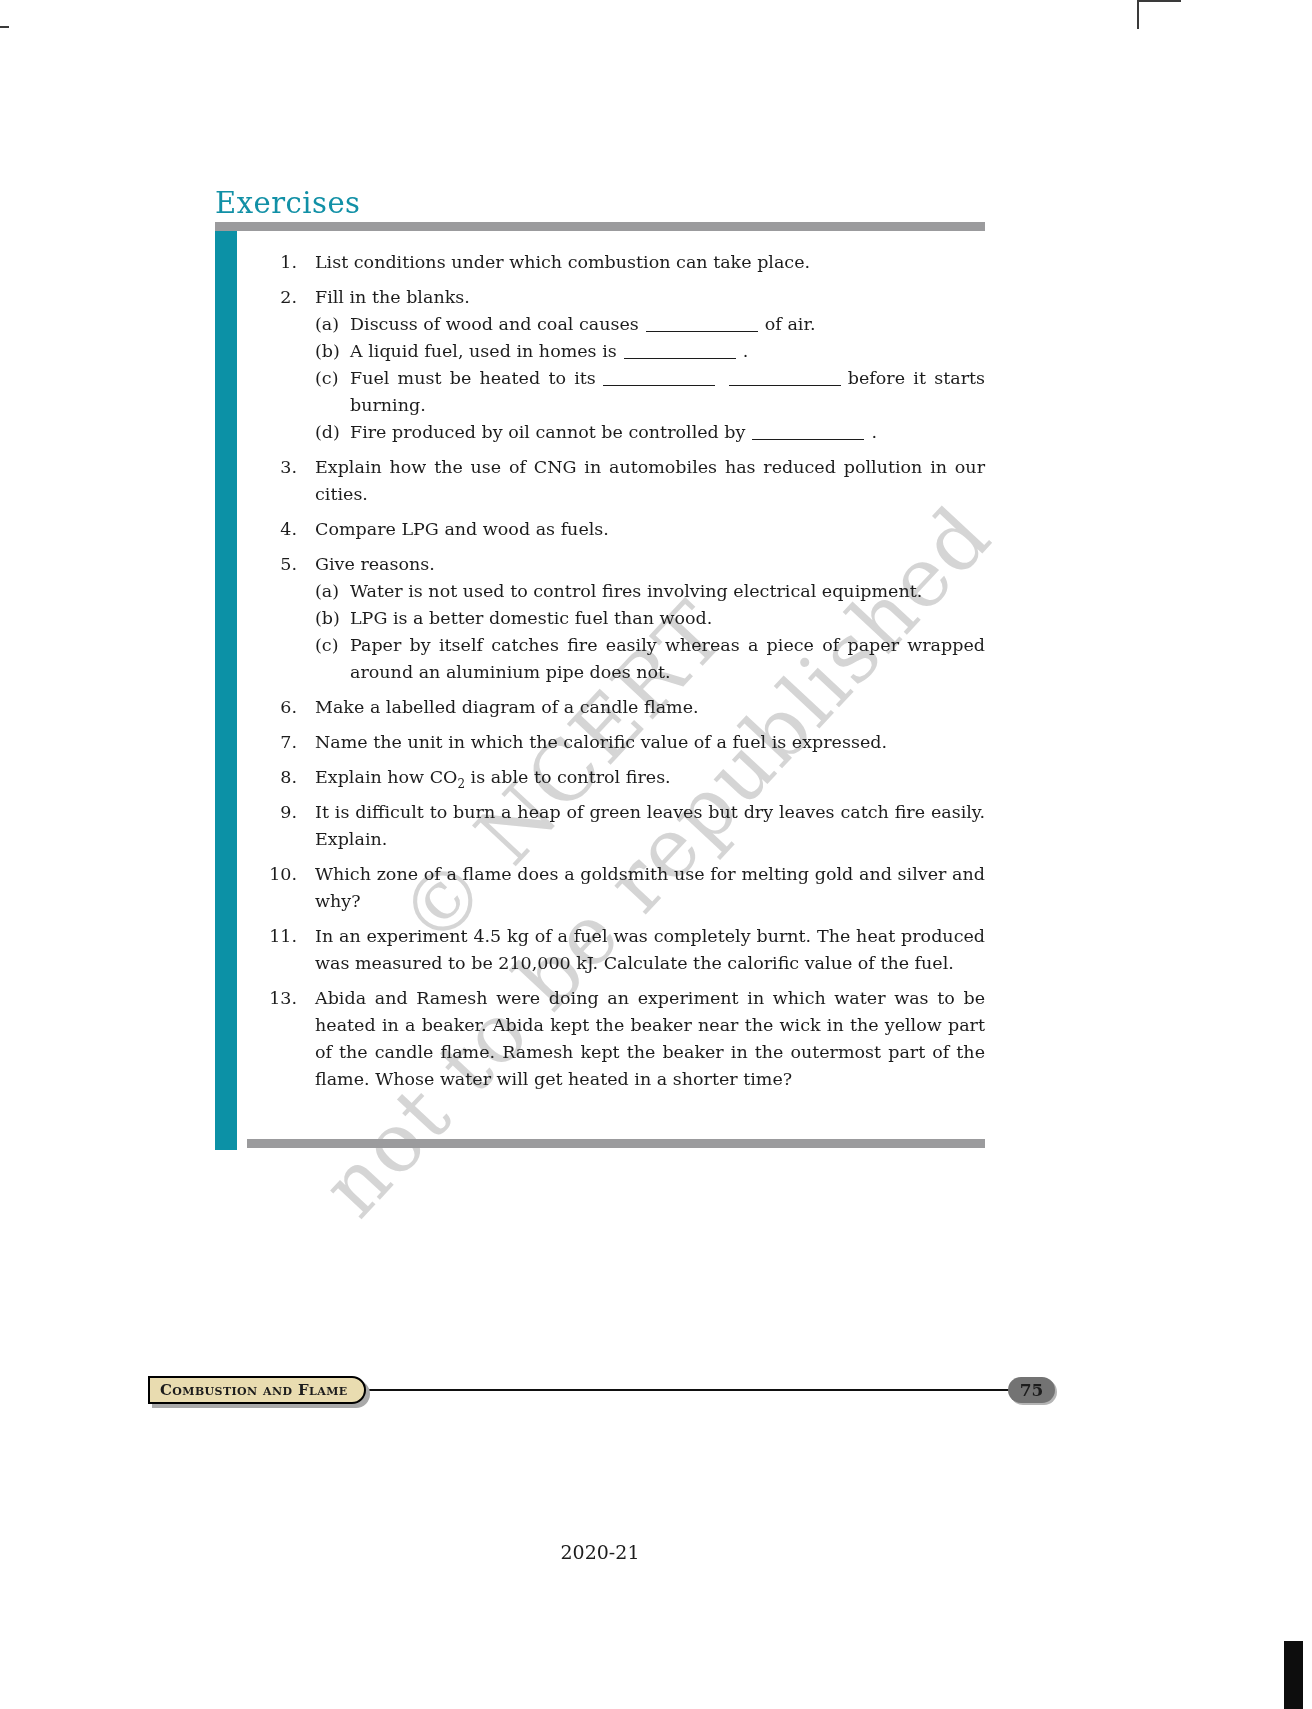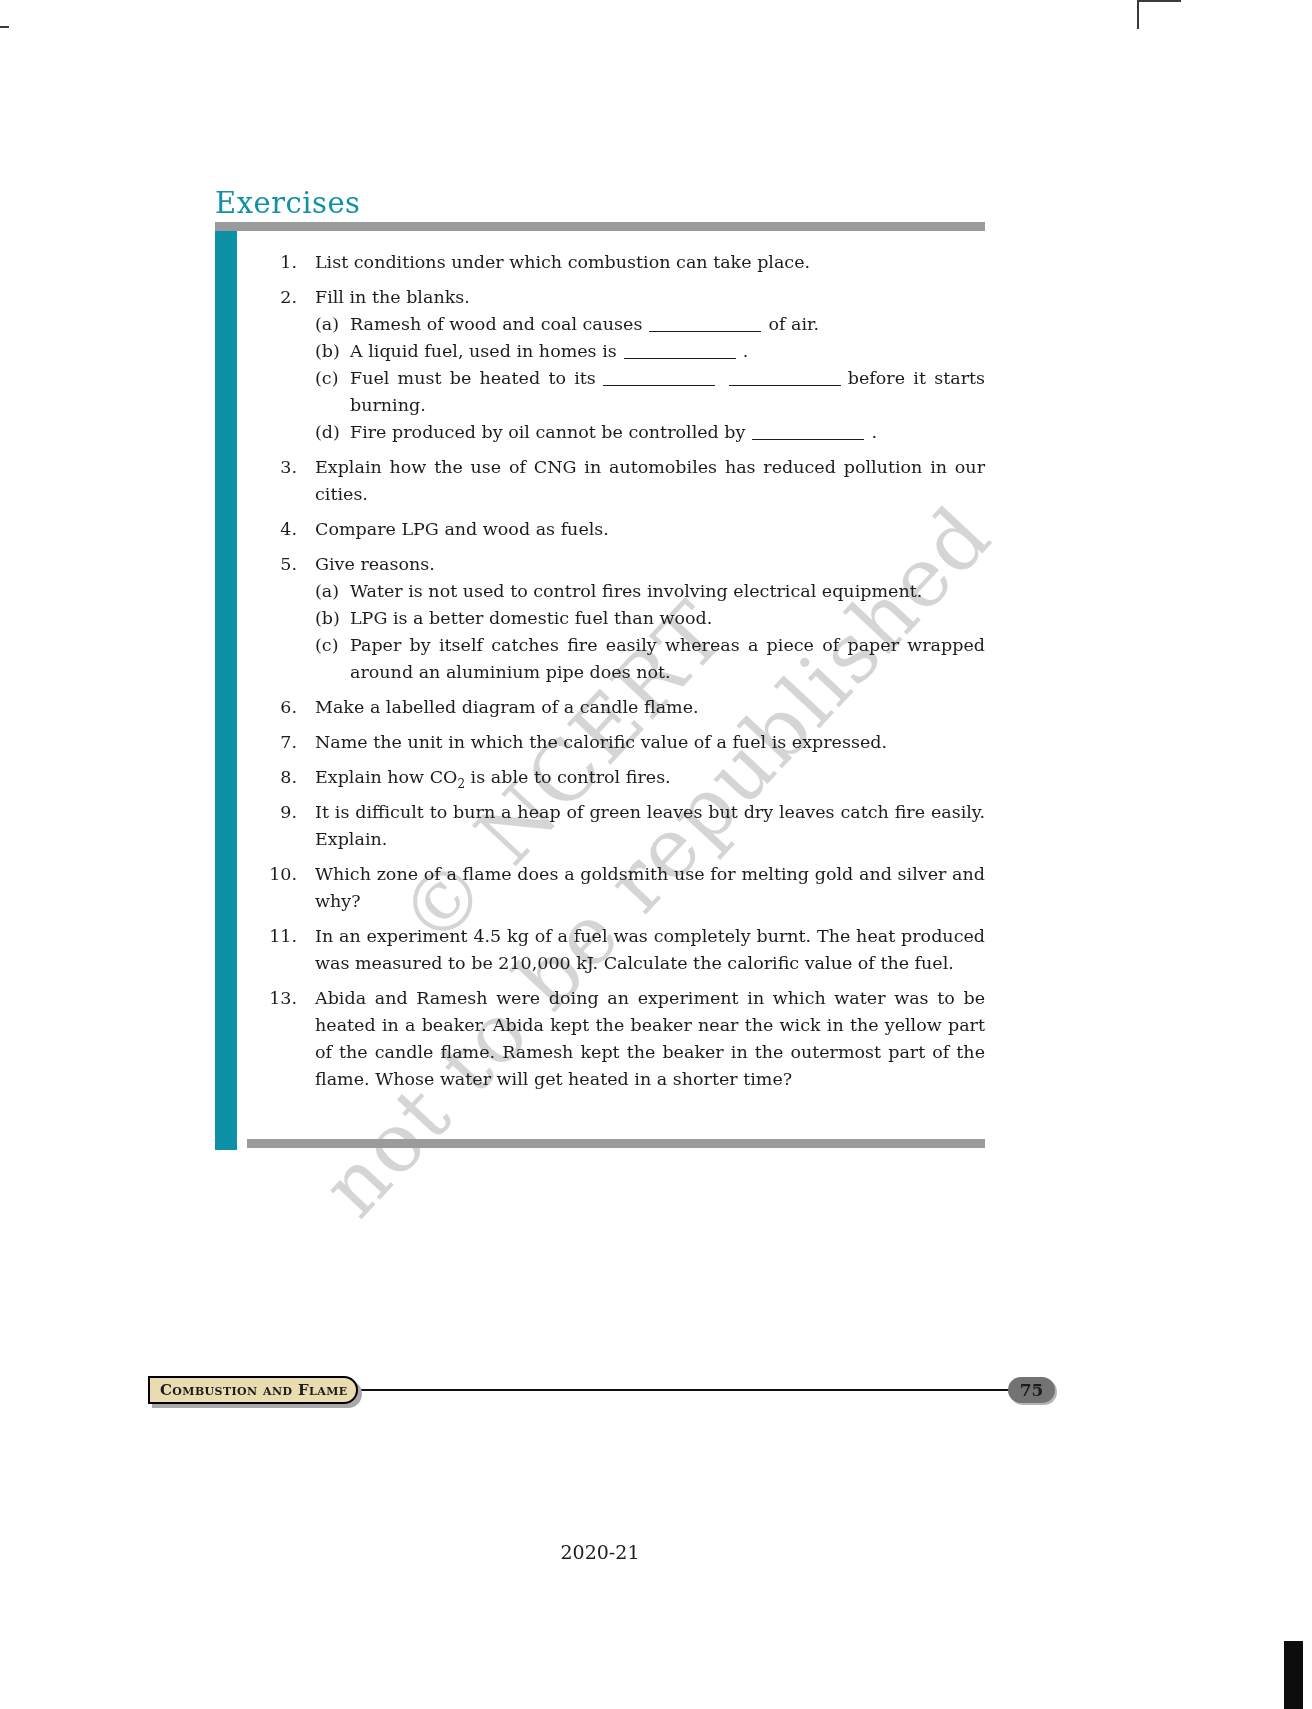--- a/index.html
+++ b/index.html
@@ -63,21 +63,21 @@
     border-bottom: 1.4px solid #1c1c1c; margin: 0 7px -2px 7px;
   }
   sub.chem { font-size: 12px; line-height: 0; }
 
   
   .footer-line { position: absolute; left: 338px; top: 1389px; width: 716px; height: 2px; background: #111; z-index: 2; }
   .chapter-tab {
     position: absolute; left: 148px; top: 1376px; z-index: 3;
     background: #e9dcb0; border: 2px solid #000;
     border-radius: 0 14px 14px 0;
-    padding: 0 8px 0 10px; height: 24px; line-height: 24px;
+    padding: 0 16px 0 10px; height: 24px; line-height: 24px;
     font-variant: small-caps; font-weight: bold; font-size: 15px;
     letter-spacing: 0.4px;
     box-shadow: 4px 4px 0 #a9a9a9;
     white-space: nowrap;
   }
   .page-badge {
     position: absolute; left: 1008px; top: 1377px; z-index: 3;
     width: 47px; height: 26px; line-height: 26px;
     background: #737373; border-radius: 13px;
     text-align: center; font-weight: bold; font-size: 17px;
@@ -114,21 +114,21 @@
       <span class="qnum">1.</span>
       <div class="qbody">List conditions under which combustion can take place.</div>
     </div>
 
     <div class="q">
       <span class="qnum">2.</span>
       <div class="qbody">
         <div>Fill in the blanks.</div>
         <div class="sub">
           <span class="sublabel">(a)</span>
-          <span class="subbody"><span>Ramesh of wood and coal causes</span><span class="blank"></span><span>of air.</span></span>
+          <span class="subbody"><span>Discuss of wood and coal causes</span><span class="blank"></span><span>of air.</span></span>
         </div>
         <div class="sub">
           <span class="sublabel">(b)</span>
           <span class="subbody"><span>A liquid fuel, used in homes is</span><span class="blank"></span><span>.</span></span>
         </div>
         <div class="sub">
           <span class="sublabel">(c)</span>
           <span class="subbody"><span>Fuel must be heated to its</span><span class="blank"></span><span class="blank"></span><span>before it starts burning.</span></span>
         </div>
         <div class="sub">

